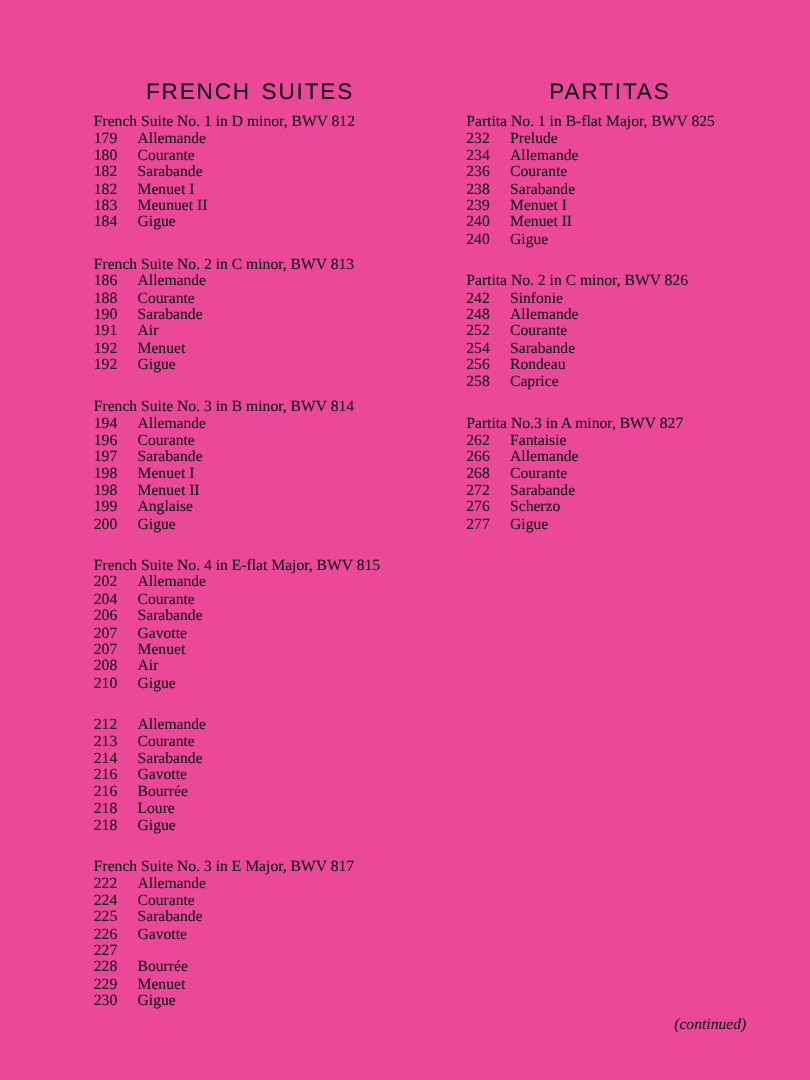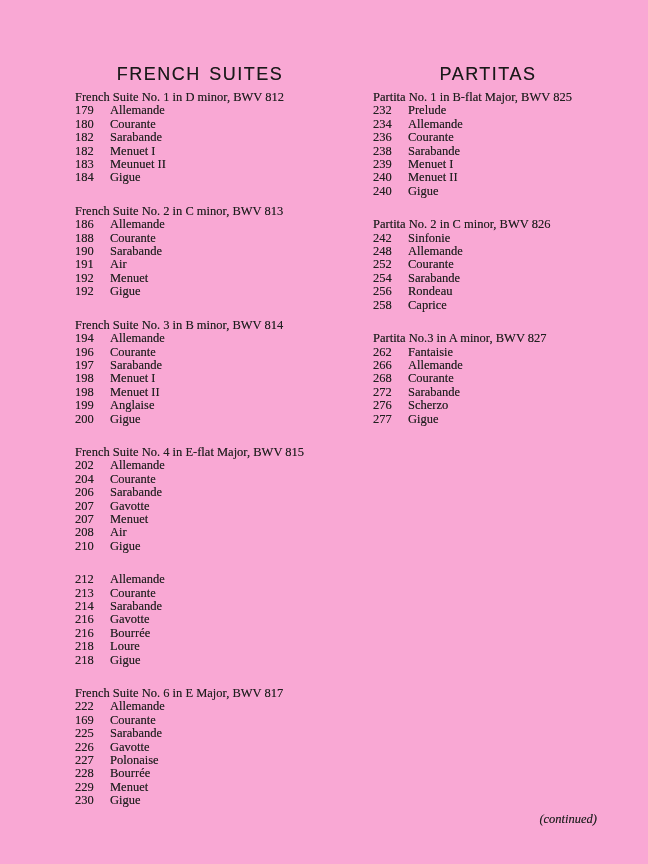--- a/index.html
+++ b/index.html
@@ -4,21 +4,21 @@
 <style>
   html, body {
     margin: 0;
     padding: 0;
     background: #ffffff;
   }
   .page {
     position: relative;
     width: 648px;
     height: 864px;
-    background: #f9a8d4;
+    background: #ec4899;
     font-family: "Liberation Serif", serif;
     color: #1f1f1f;
     overflow: hidden;
     text-shadow: 0 0 0.4px rgba(30,30,30,0.55);
   }
   .column {
     position: absolute;
     top: 57px;
   }
   .column.col-0 { left: 75px;  width: 250px; }
@@ -211,40 +211,39 @@
           <div class="row">
             <span class="pg">218</span>
             <span class="nm">Loure</span>
           </div>
           <div class="row">
             <span class="pg">218</span>
             <span class="nm">Gigue</span>
           </div>
         </div>
         <div class="section">
-          <div class="section-heading">French Suite No. 6 in E Major, BWV 817</div>
+          <div class="section-heading">French Suite No. 3 in E Major, BWV 817</div>
           <div class="row">
             <span class="pg">222</span>
             <span class="nm">Allemande</span>
           </div>
           <div class="row">
-            <span class="pg">169</span>
+            <span class="pg">224</span>
             <span class="nm">Courante</span>
           </div>
           <div class="row">
             <span class="pg">225</span>
             <span class="nm">Sarabande</span>
           </div>
           <div class="row">
             <span class="pg">226</span>
             <span class="nm">Gavotte</span>
           </div>
           <div class="row">
             <span class="pg">227</span>
-            <span class="nm">Polonaise</span>
           </div>
           <div class="row">
             <span class="pg">228</span>
             <span class="nm">Bourrée</span>
           </div>
           <div class="row">
             <span class="pg">229</span>
             <span class="nm">Menuet</span>
           </div>
           <div class="row">

